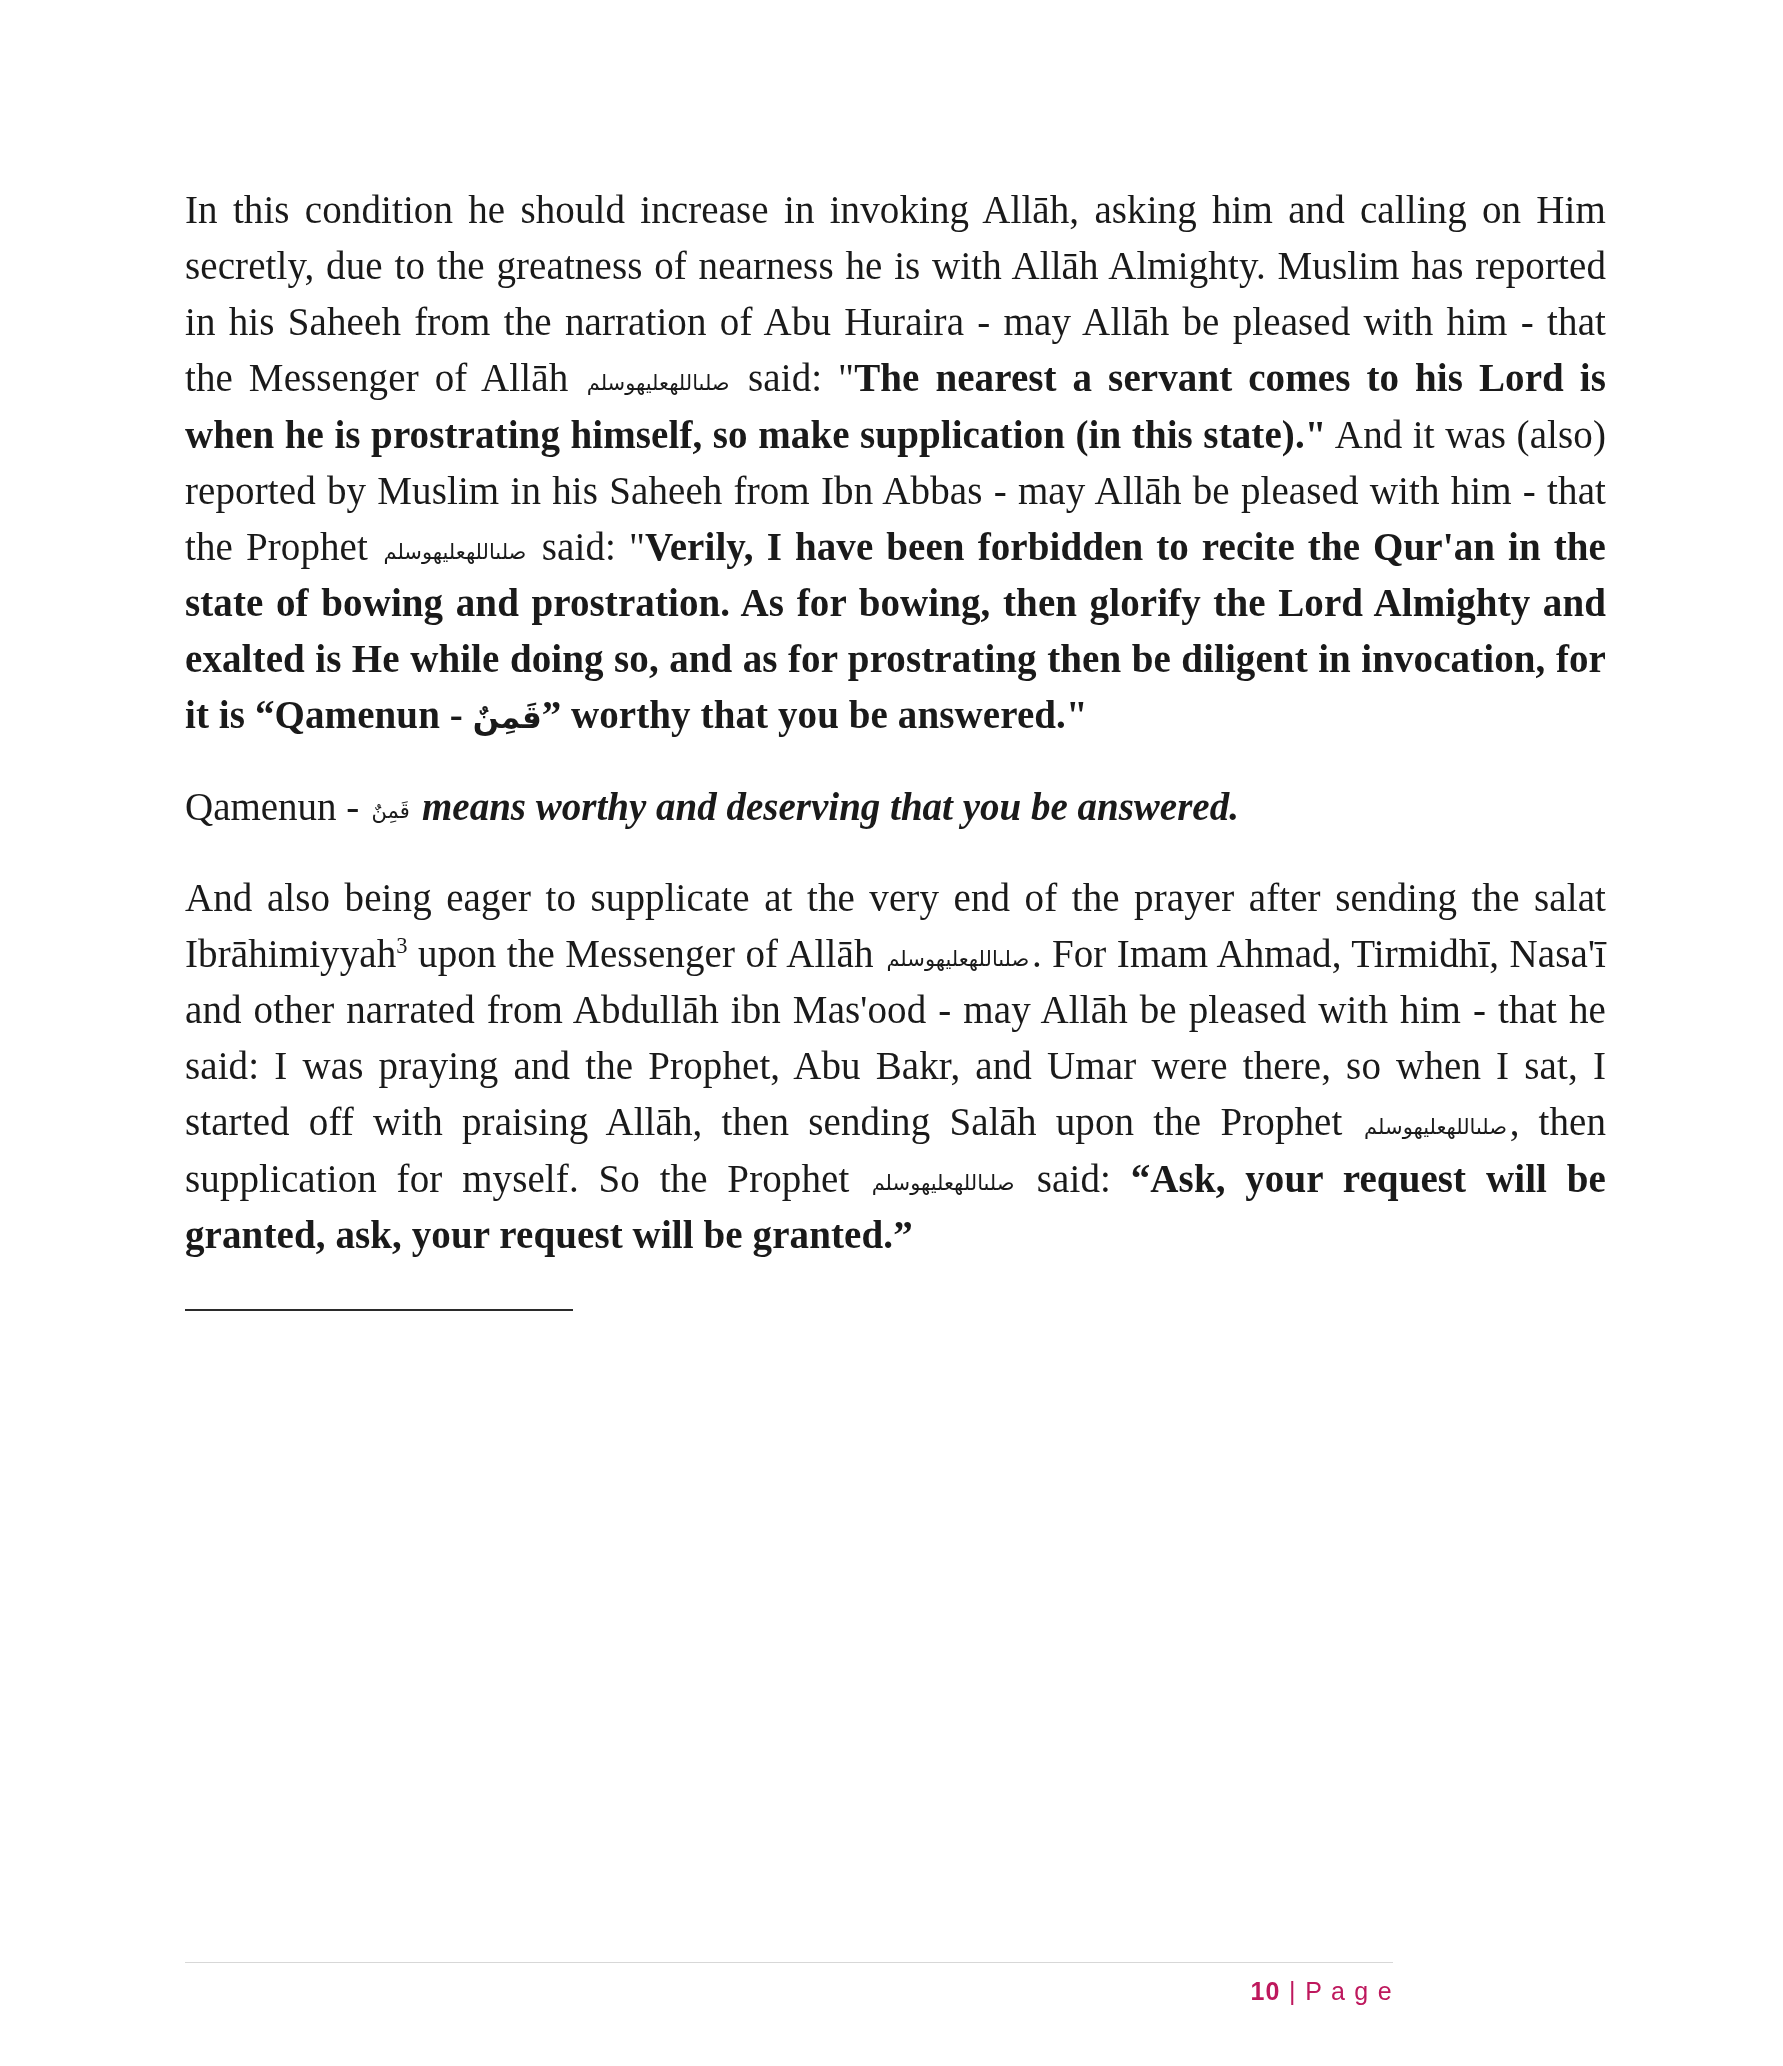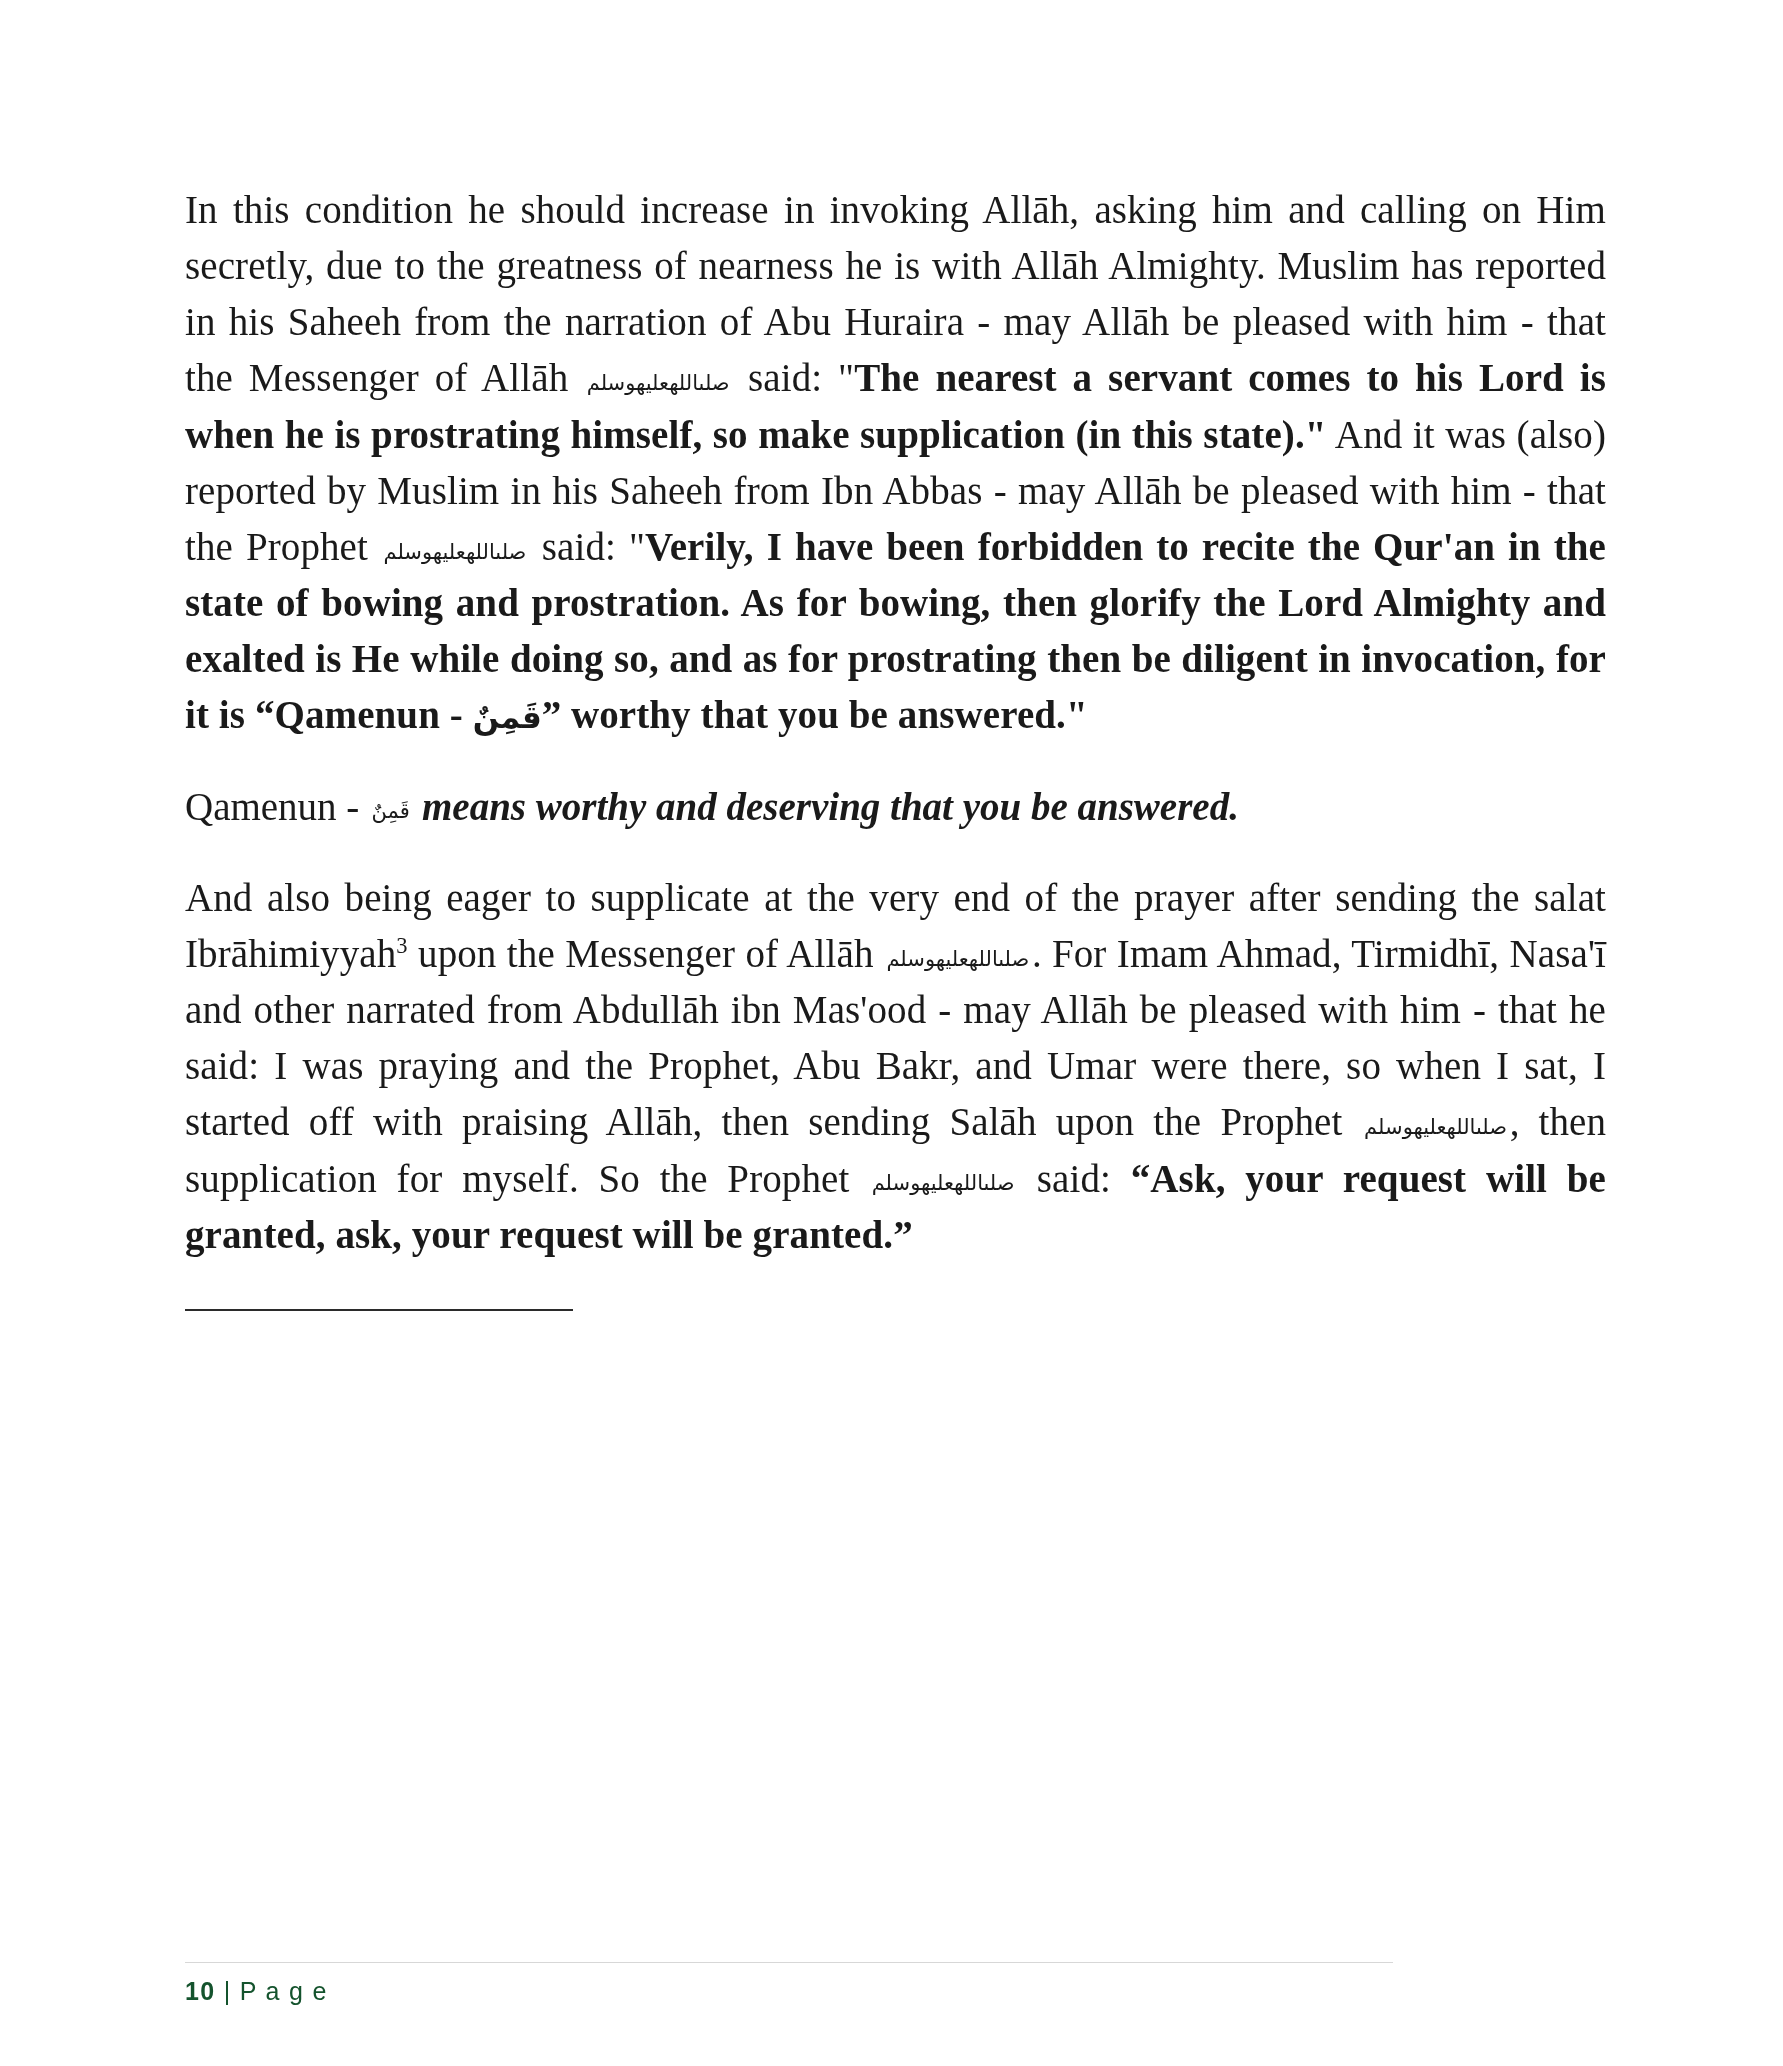--- a/index.html
+++ b/index.html
@@ -89,24 +89,24 @@
     right: 178px;
     bottom: 60px;
   }
   .footer-rule {
     height: 1.3px;
     background: #d7d7d7;
     width: 100%;
     margin-bottom: 13.8px;
   }
   .footer-text {
-    text-align: left;
+    text-align: right;
     font-family: "Liberation Sans", sans-serif;
     font-size: 25px;
-    color: #14532d;
+    color: #be185d;
     letter-spacing: 1.3px;
   }
   .footer-text .pagenum {
     font-weight: bold;
   }
 </style>
 </head>
 <body>
 
 <div class="page">

